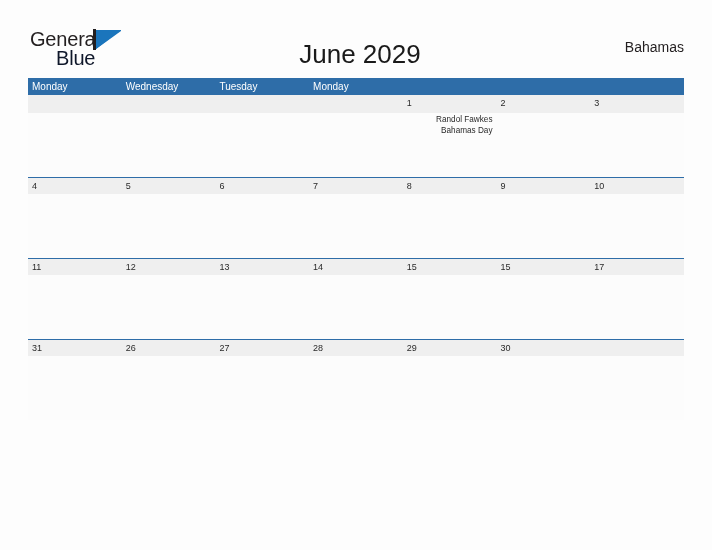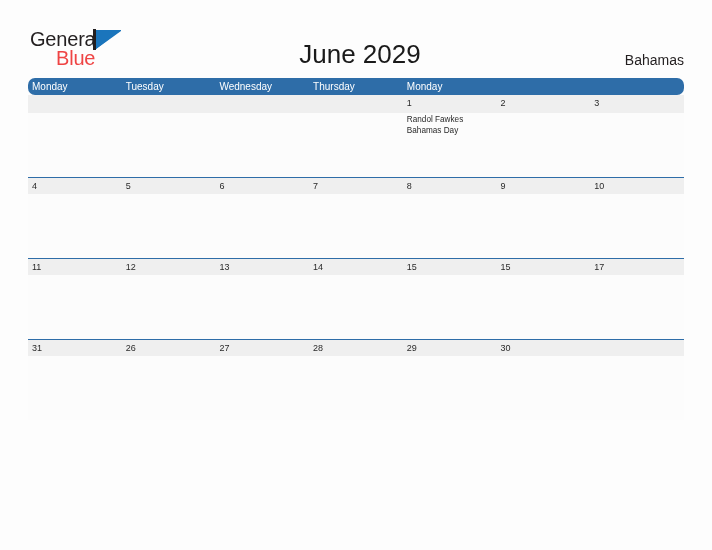--- a/index.html
+++ b/index.html
@@ -41,21 +41,21 @@
     color: #231F20;
     letter-spacing: -0.2px;
     white-space: nowrap;
   }
   .logo-blue {
     position: absolute;
     left: 26px;
     top: 19px;
     font-size: 20px;
     line-height: 22px;
-    color: #ef4444;
+    color: #0f172a;
     letter-spacing: -0.2px;
     white-space: nowrap;
   }
   .logo-bar {
     position: absolute;
     left: 63px;
     top: 1px;
     width: 3px;
     height: 21px;
     background: #231F20;
@@ -77,41 +77,40 @@
     font-size: 26px;
     line-height: 32px;
     color: #1A1A1A;
     font-weight: normal;
     margin: 4px;
   }
 
   .country-label {
     position: absolute;
     right: 28px;
-    top: 51px;
+    top: 38px;
     font-size: 14px;
     line-height: 18px;
     color: #231F20;
     white-space: nowrap;
   }
 
   
   .calendar {
     position: absolute;
     left: 28px;
     top: 78px;
     width: 656px;
   }
 
   .weekday-row {
     display: flex;
     width: 656px;
     height: 17px;
     background: #2E6DA8;
-    border-radius: 7px;
   }
   .weekday-cell {
     width: 93.71px;
     height: 17px;
     box-sizing: border-box;
     padding-left: 4px;
     color: #FFFFFF;
     font-size: 10px;
     line-height: 17px;
     white-space: nowrap;
@@ -155,20 +154,21 @@
     width: 656px;
     height: 64px;
     background: #FCFCFC;
   }
   .event-cell {
     width: 93.71px;
     height: 64px;
     box-sizing: border-box;
     padding: 1px 4px 0 4px;
     overflow: hidden;
+    text-align: right;
   }
   .event-item {
     font-size: 8.2px;
     line-height: 11px;
     color: #2A2A2A;
     white-space: nowrap;
   }
 </style>
 </head>
 <body>
@@ -188,23 +188,22 @@
   </div>
 
   <h1 class="calendar-title">June 2029</h1>
 
   <div class="country-label">Bahamas</div>
 </div>
 
 <div class="calendar">
   <div class="weekday-row" id="weekday-row">
       <div class="weekday-cell">Monday</div>
+      <div class="weekday-cell">Wednesday</div>
       <div class="weekday-cell">Tuesday</div>
-      <div class="weekday-cell">Wednesday</div>
-      <div class="weekday-cell">Thursday</div>
       <div class="weekday-cell">Monday</div>
     </div>
   <div id="weeks-container">
       <div class="week-row first">
         <div class="date-band">
           <div class="date-cell"></div>
           <div class="date-cell"></div>
           <div class="date-cell"></div>
           <div class="date-cell"></div>
           <div class="date-cell">1</div>

